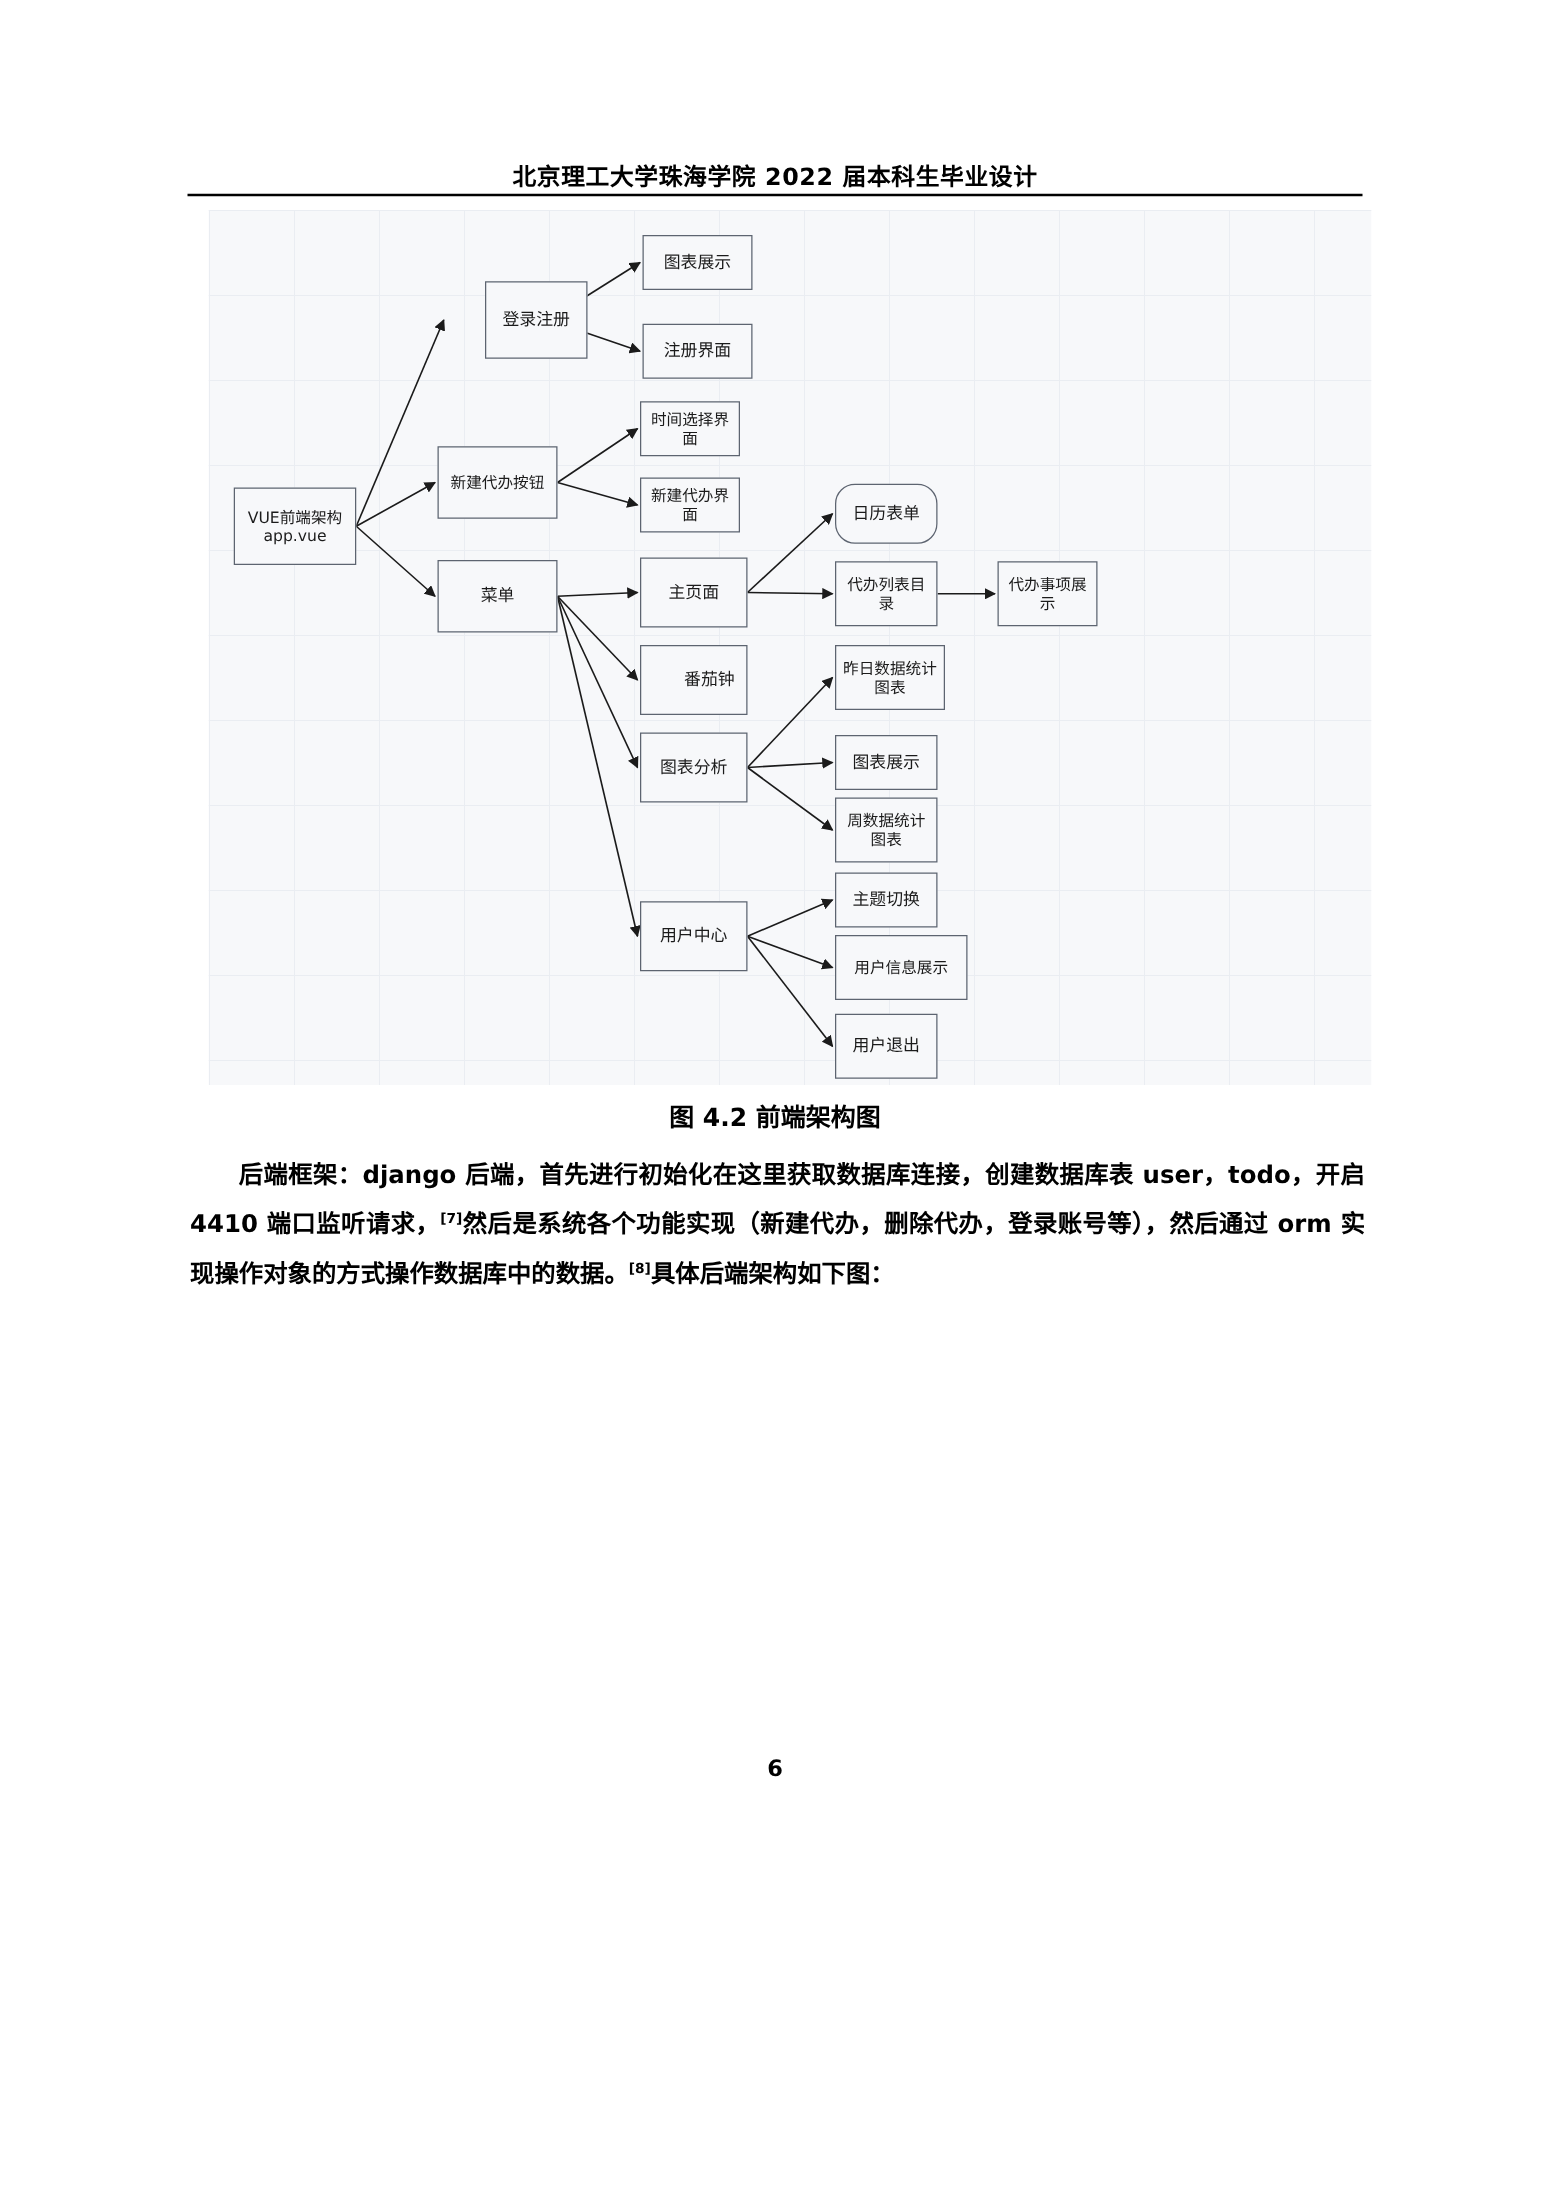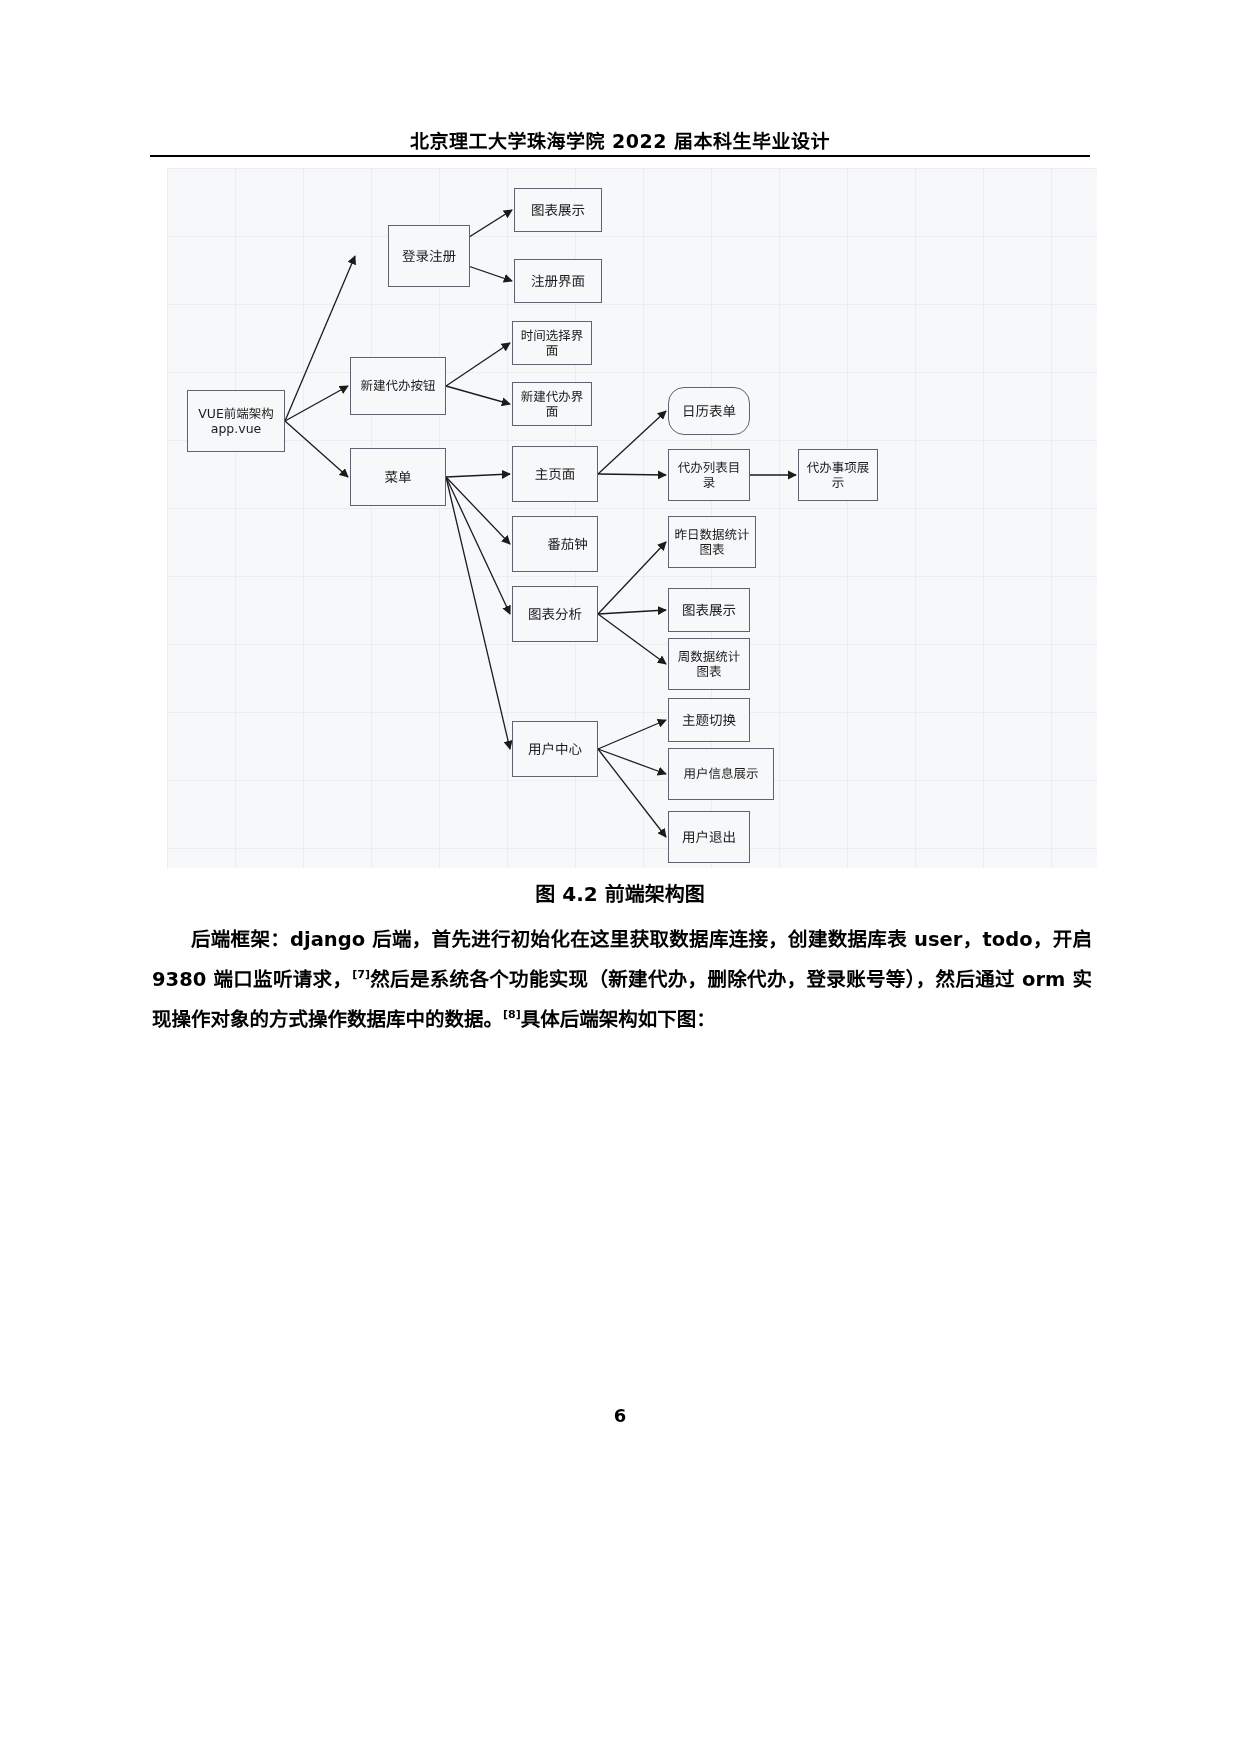--- a/index.html
+++ b/index.html
@@ -223,18 +223,18 @@
         <span>用户信息展示</span>
       </div>
       <div class="node" style="left: 501px; top: 643px; width: 82px; height: 52px;">
         <span>用户退出</span>
       </div>
     </div>
 
   <div class="fig-caption">图 4.2 前端架构图</div>
 
   <div class="body-text">
-    <p><span>后端框架：django 后端，首先进行初始化在这里获取数据库连接，创建数据库表 user，todo，开启 9380 端口监听请求，</span><sup>[7]</sup><span>然后是系统各个功能实现（新建代办，删除代办，登录账号等），然后通过 orm 实现操作对象的方式操作数据库中的数据。</span><sup>[8]</sup><span>具体后端架构如下图：</span></p>
+    <p><span>后端框架：django 后端，首先进行初始化在这里获取数据库连接，创建数据库表 user，todo，开启 4410 端口监听请求，</span><sup>[7]</sup><span>然后是系统各个功能实现（新建代办，删除代办，登录账号等），然后通过 orm 实现操作对象的方式操作数据库中的数据。</span><sup>[8]</sup><span>具体后端架构如下图：</span></p>
   </div>
 
   <div class="page-number">6</div>
 
 </div>
 
 </body></html>

